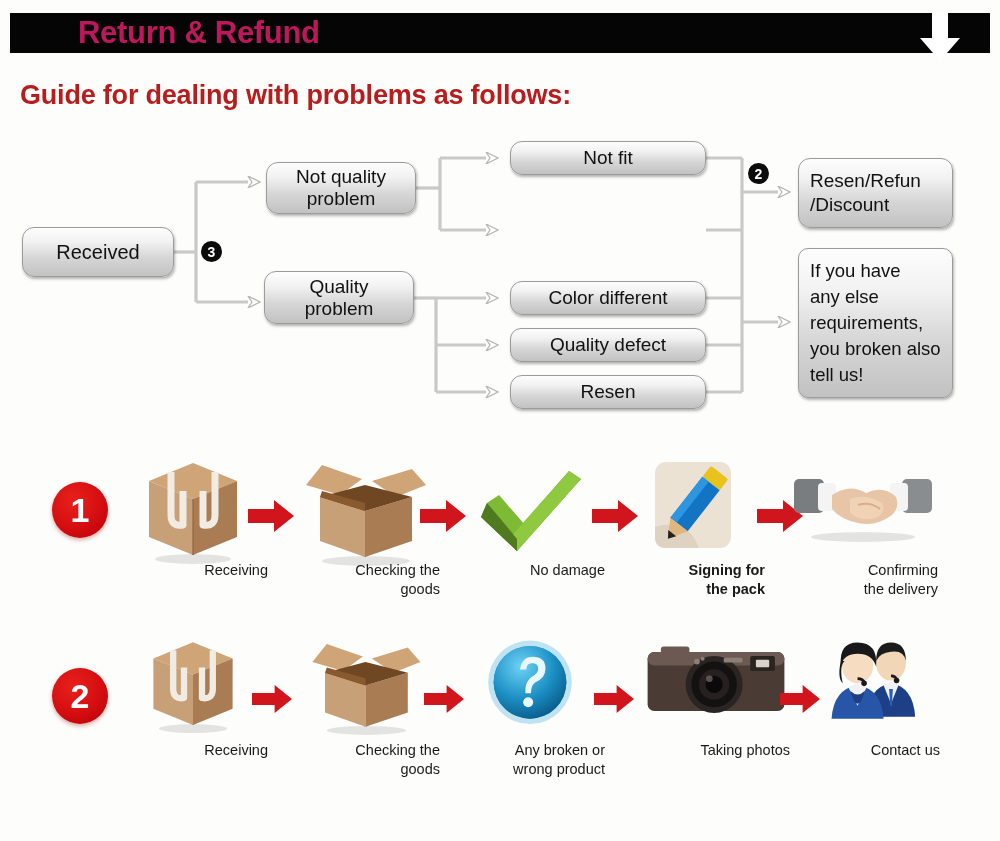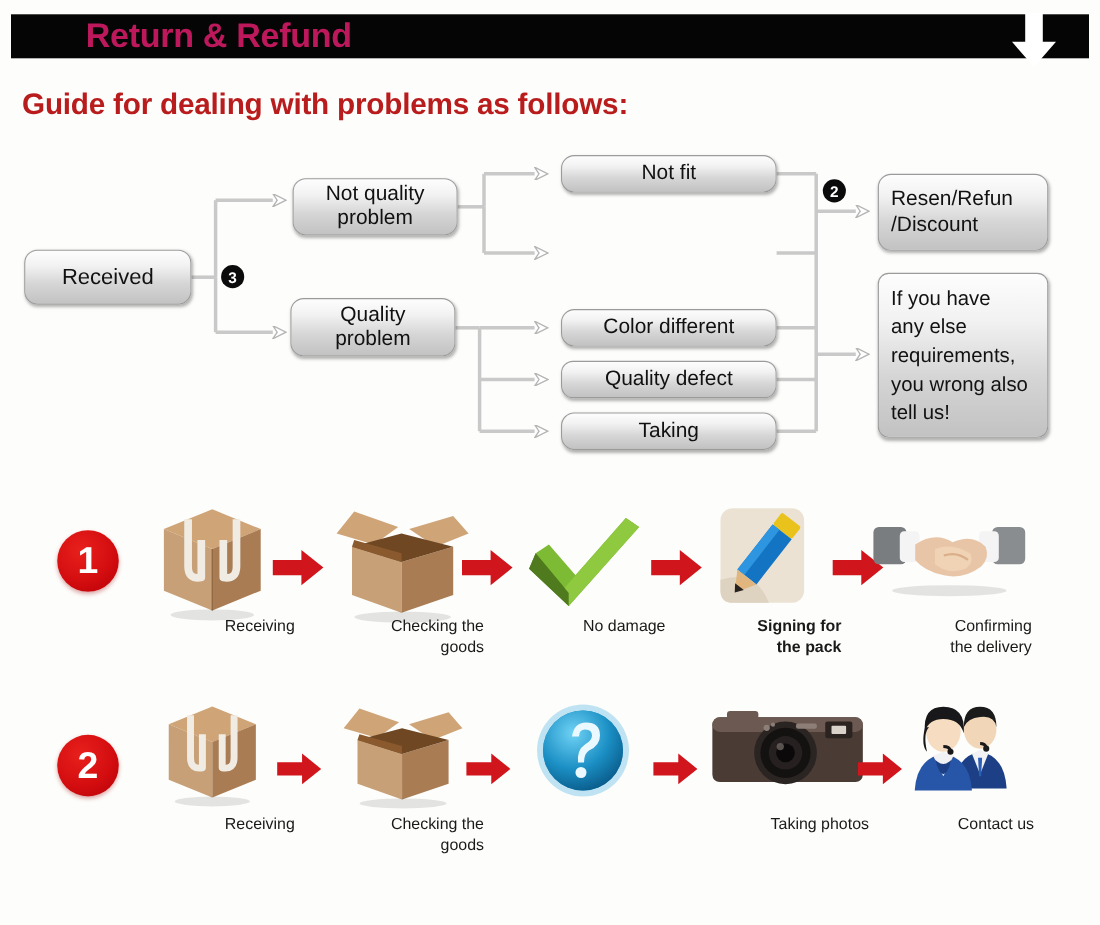--- a/index.html
+++ b/index.html
@@ -148,37 +148,37 @@
     <div class="node" style="left:510px;top:11px;width:196px;height:34px;">
       <span>Not fit</span>
     </div>
     <div class="node" style="left:510px;top:151px;width:196px;height:34px;">
       <span>Color different</span>
     </div>
     <div class="node" style="left:510px;top:198px;width:196px;height:34px;border-radius:11px;">
       <span>Quality defect</span>
     </div>
     <div class="node" style="left:510px;top:245px;width:196px;height:34px;">
-      <span>Taking</span>
+      <span>Resen</span>
     </div>
 
     <div class="badge" style="left:748px;top:33px;">
       <span>2</span>
     </div>
 
     <div class="node left-al" style="left:798px;top:28px;width:155px;height:70px;font-size:19px;line-height:24px;">
       <span style="white-space:pre-line;">Resen/Refun
 /Discount</span>
     </div>
 
     <div class="node left-al" style="left:798px;top:118px;width:155px;height:150px;font-size:18.5px;line-height:26px;border-radius:10px;">
       <span style="white-space:pre-line;">If you have
 any else
 requirements,
-you wrong also
+you broken also
 tell us!</span>
     </div>
   </div>
 
   <div class="row" style="top:455px;">
     <div class="rowbadge" style="left:52px;top:27px;">
       <span>1</span>
     </div>
 
     <div class="cell" style="left:118px;top:0;">
@@ -342,20 +342,22 @@
             <radialGradient id="qg" cx="38%" cy="28%" r="75%">
               <stop offset="0%" stop-color="#6fd2f5"></stop>
               <stop offset="60%" stop-color="#1b8fc4"></stop>
               <stop offset="100%" stop-color="#0a5d8c"></stop>
             </radialGradient>
           </defs>
           <path d="M44,38 Q46,24 58,24 Q72,24 72,37 Q72,47 61,52 Q56,55 56,64 L50,64 Q49,51 57,46 Q64,42 64,37 Q64,31 57,31 Q51,31 51,38 Z" fill="#eaf8ff"></path>
           <circle cx="53" cy="74" r="5.5" fill="#eaf8ff"></circle>
         </svg>
       </div>
+      <div class="cap" style="white-space:pre-line;">Any broken or
+wrong product</div>
     </div>
 
     <div class="redarrow" style="left:594px;top:44px;">
       <svg viewBox="0 0 46 34" width="40" height="30">
         <polygon points="0,10 26,10 26,1 46,17 26,33 26,24 0,24" fill="#d1151c"></polygon>
       </svg>
     </div>
 
     <div class="cell" style="left:640px;top:-5px;">
       <div class="art">

